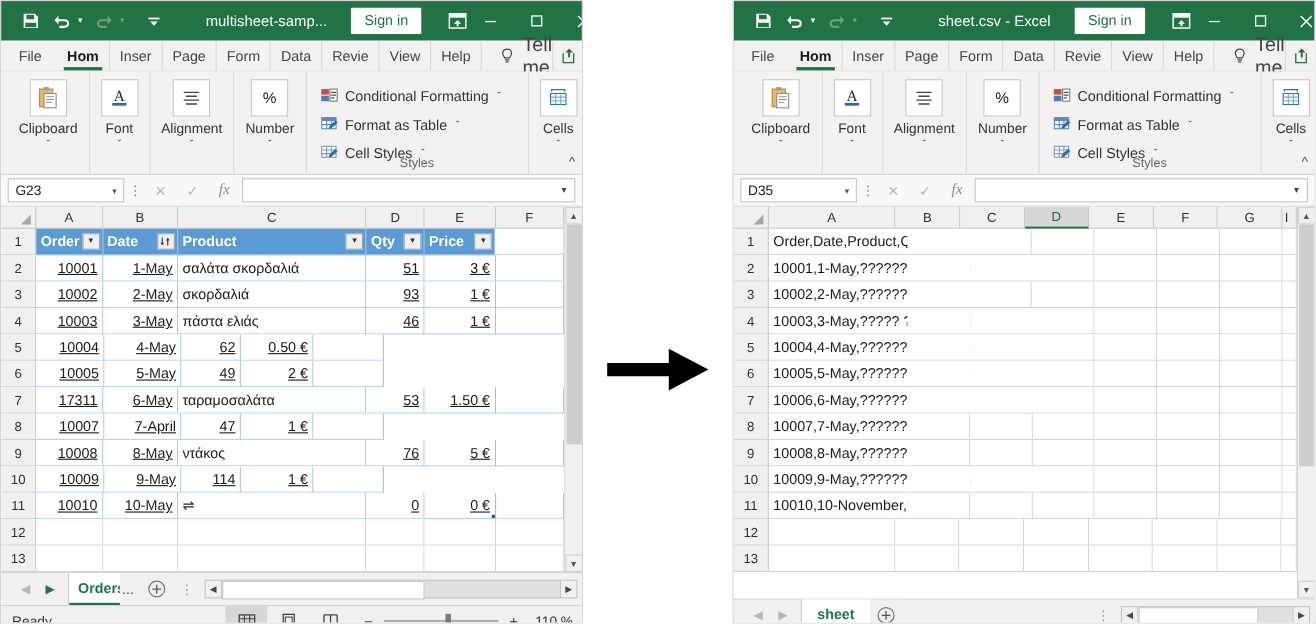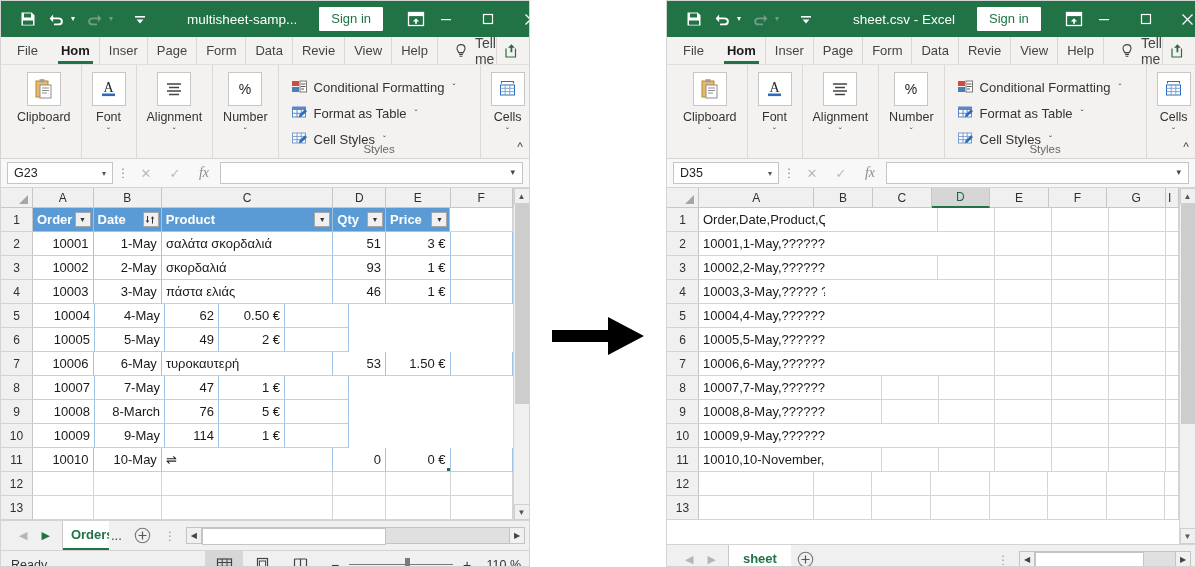--- a/index.html
+++ b/index.html
@@ -97,21 +97,21 @@
     font-weight: bold;
     border-right: 1px solid #d9d7d5;
   }
   .rtab.active::after {
     content:"";
     position: absolute;
     left: 6px; right: 6px; bottom: 0;
     height: 3px; background: #217346;
   }
   .tellme-wrap { display:flex; align-items:center; gap:7px; padding-left: 16px; }
-  .tellme-txt { font-size: 14px; color: #444; }
+  .tellme-txt { font-size: 18px; color: #444; }
   .tabstrip-right { margin-left: auto; display:flex; align-items:stretch; }
   .share-btn {
     width: 30px; display:flex; align-items:center; justify-content:center;
     border-left: 1px solid #d9d7d5;
   }
   .chev-right {
     width: 13px; display:flex; align-items:center; justify-content:center;
     font-size: 11px; color:#555;
   }
 
@@ -250,21 +250,21 @@
     border-right: 1px solid #d4d4d4;
     border-bottom: 1px solid #d4d4d4;
     font-size: 13px;
     color: #1a1a1a;
     display: flex; align-items: center;
     padding: 0 4px;
     overflow: hidden;
     white-space: nowrap;
     background: #ffffff;
   }
-  .cell.r { justify-content: flex-end; }
+  .cell.r { justify-content: flex-end; text-decoration: underline; }
   .cell.l { justify-content: flex-start; }
 
   
   .thead-cell {
     background: #5b9bd5;
     color: #ffffff;
     font-weight: bold;
     font-size: 13px;
     border-right: 1px solid #9cc3e5;
     border-bottom: 1px solid #9cc3e5;
@@ -676,39 +676,40 @@
           <div class="row tblrow">
             <div class="rownum">6</div>
             <div class="cell r" style="width:62px">10005</div>
             <div class="cell r" style="width:70px">5-May</div>
             <div class="cell r" style="width:54px">49</div>
             <div class="cell r" style="width:66px">2 €</div>
             <div class="cell" style="width:64px"></div>
           </div>
           <div class="row tblrow">
             <div class="rownum">7</div>
-            <div class="cell r" style="width:62px">10006</div>
+            <div class="cell r" style="width:62px">17311</div>
             <div class="cell r" style="width:70px">6-May</div>
-            <div class="cell l" style="width:176px">τυροκαυτερή</div>
+            <div class="cell l" style="width:176px">ταραμοσαλάτα</div>
             <div class="cell r" style="width:54px">53</div>
             <div class="cell r" style="width:66px">1.50 €</div>
             <div class="cell" style="width:64px"></div>
           </div>
           <div class="row tblrow">
             <div class="rownum">8</div>
             <div class="cell r" style="width:62px">10007</div>
-            <div class="cell r" style="width:70px">7-May</div>
+            <div class="cell r" style="width:70px">7-April</div>
             <div class="cell r" style="width:54px">47</div>
             <div class="cell r" style="width:66px">1 €</div>
             <div class="cell" style="width:64px"></div>
           </div>
           <div class="row tblrow">
             <div class="rownum">9</div>
             <div class="cell r" style="width:62px">10008</div>
-            <div class="cell r" style="width:70px">8-March</div>
+            <div class="cell r" style="width:70px">8-May</div>
+            <div class="cell l" style="width:176px">ντάκος</div>
             <div class="cell r" style="width:54px">76</div>
             <div class="cell r" style="width:66px">5 €</div>
             <div class="cell" style="width:64px"></div>
           </div>
           <div class="row tblrow">
             <div class="rownum">10</div>
             <div class="cell r" style="width:62px">10009</div>
             <div class="cell r" style="width:70px">9-May</div>
             <div class="cell r" style="width:54px">114</div>
             <div class="cell r" style="width:66px">1 €</div>

